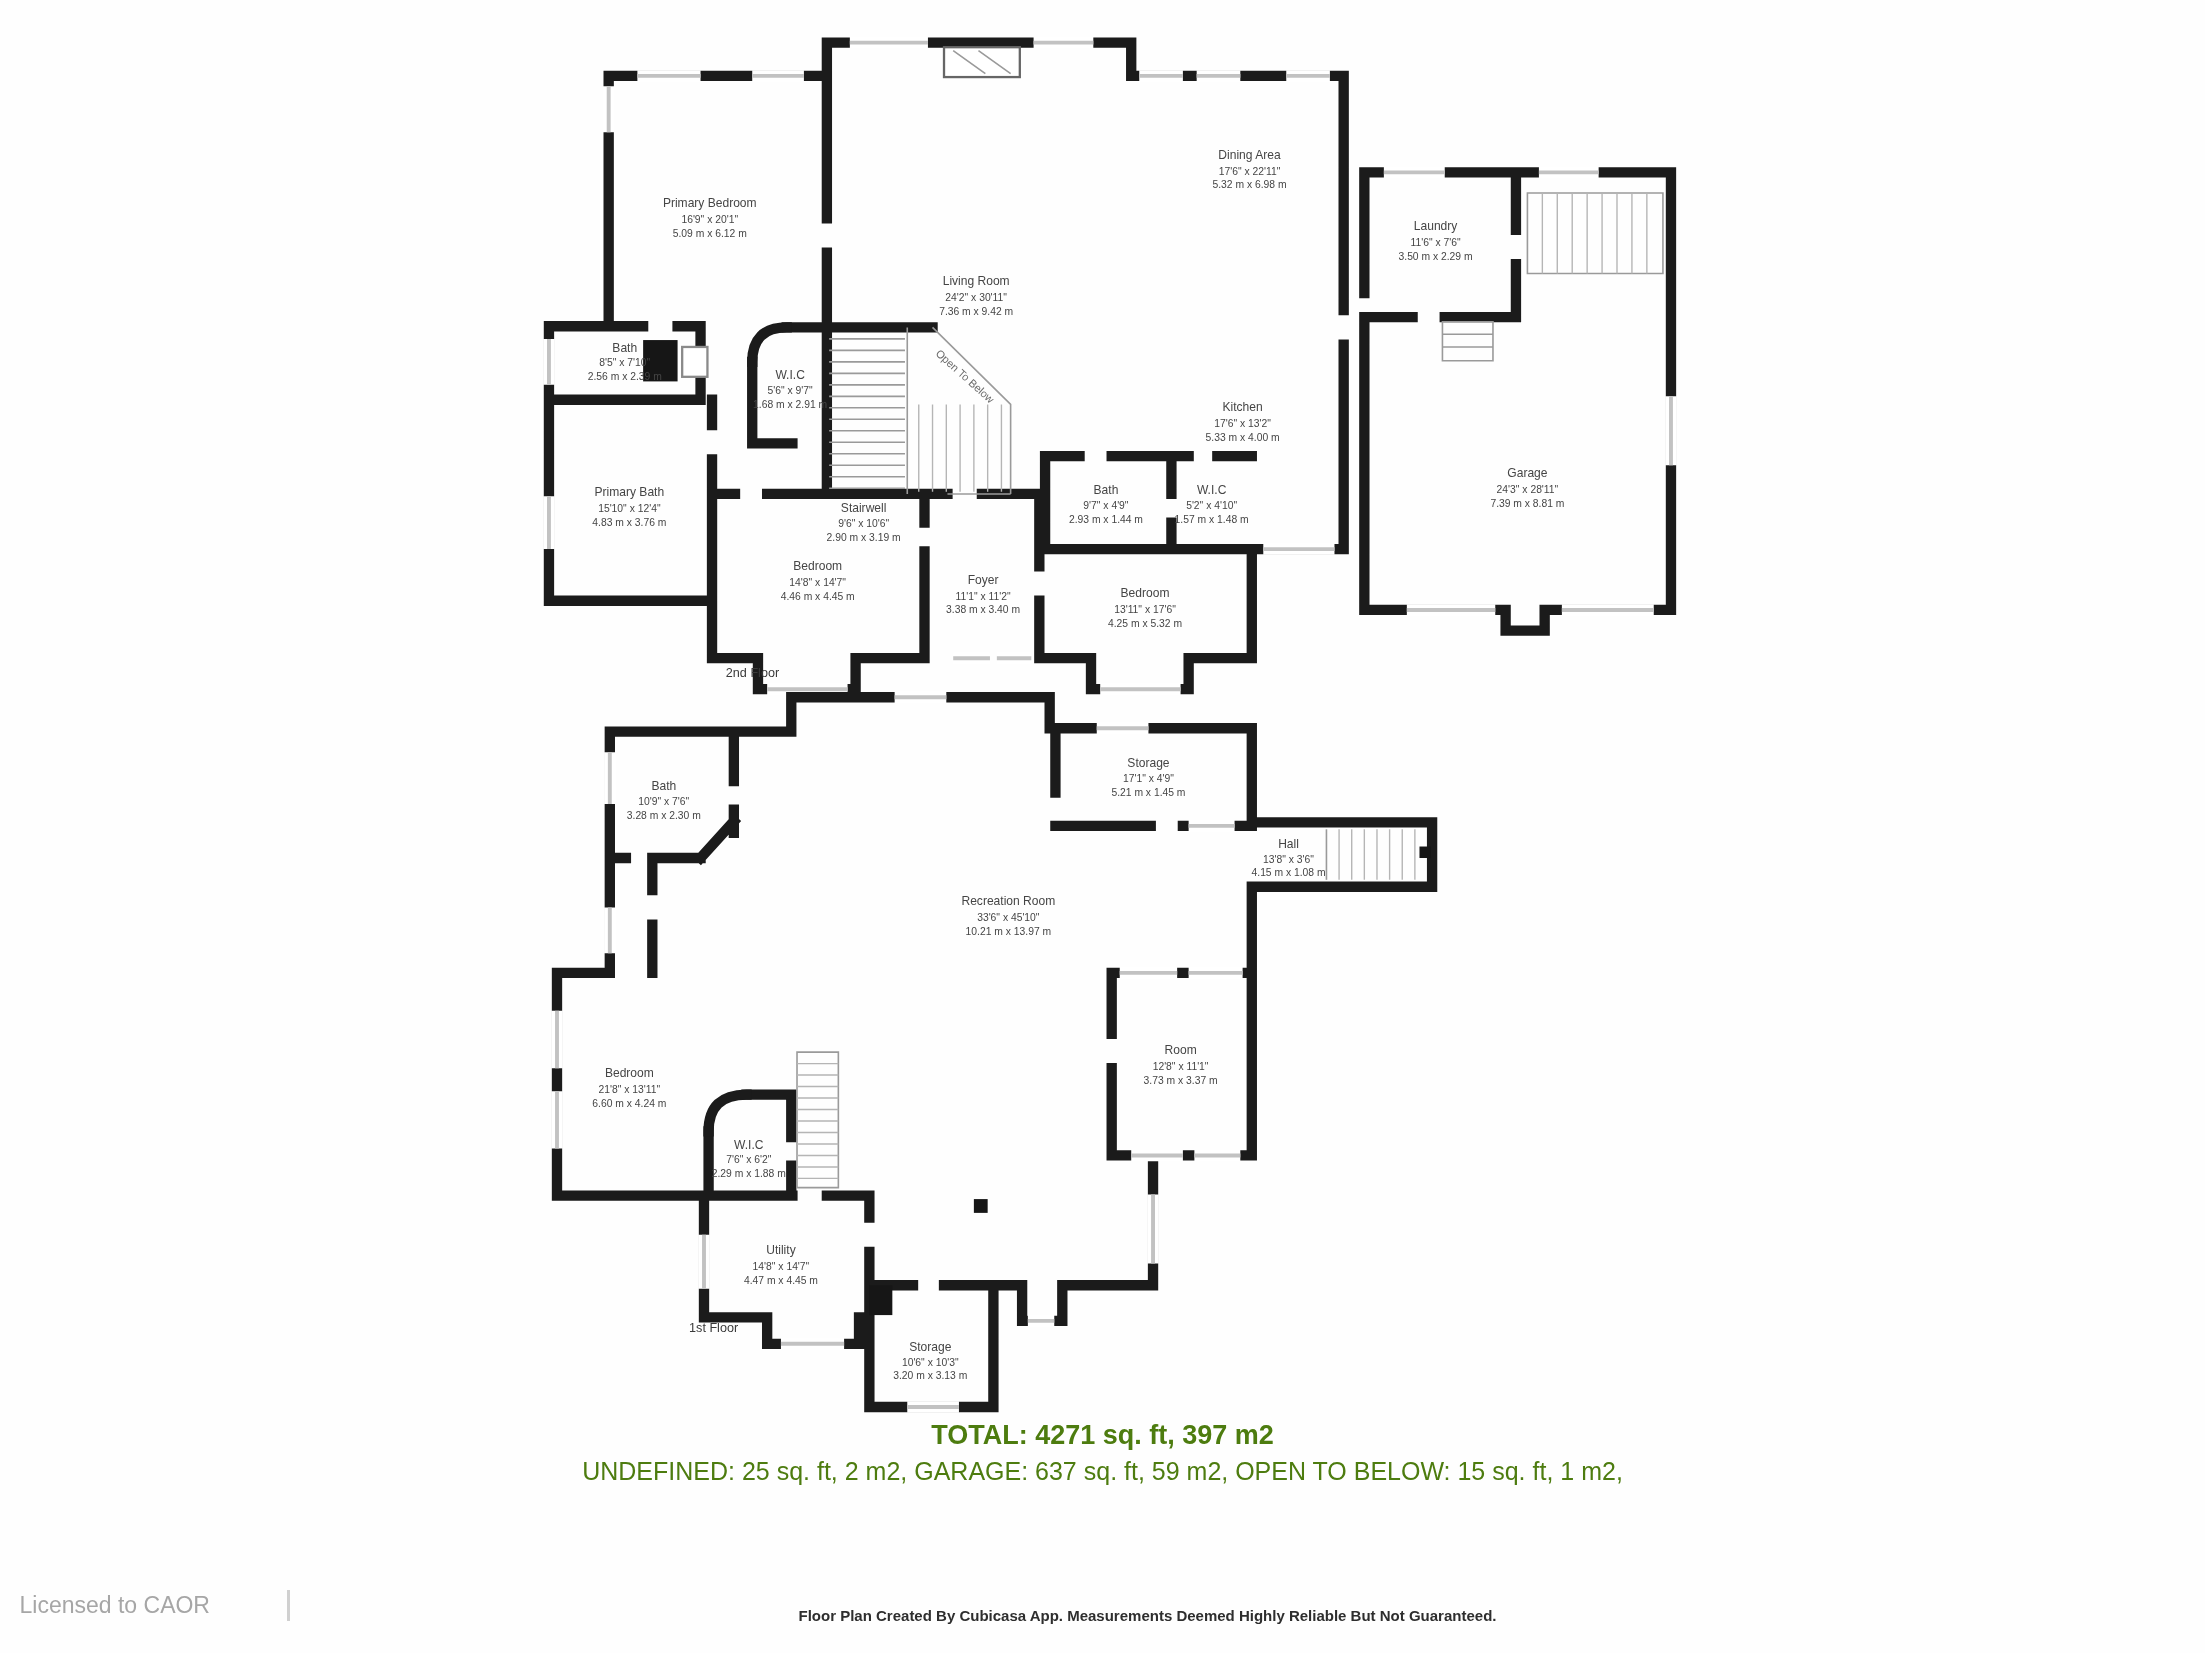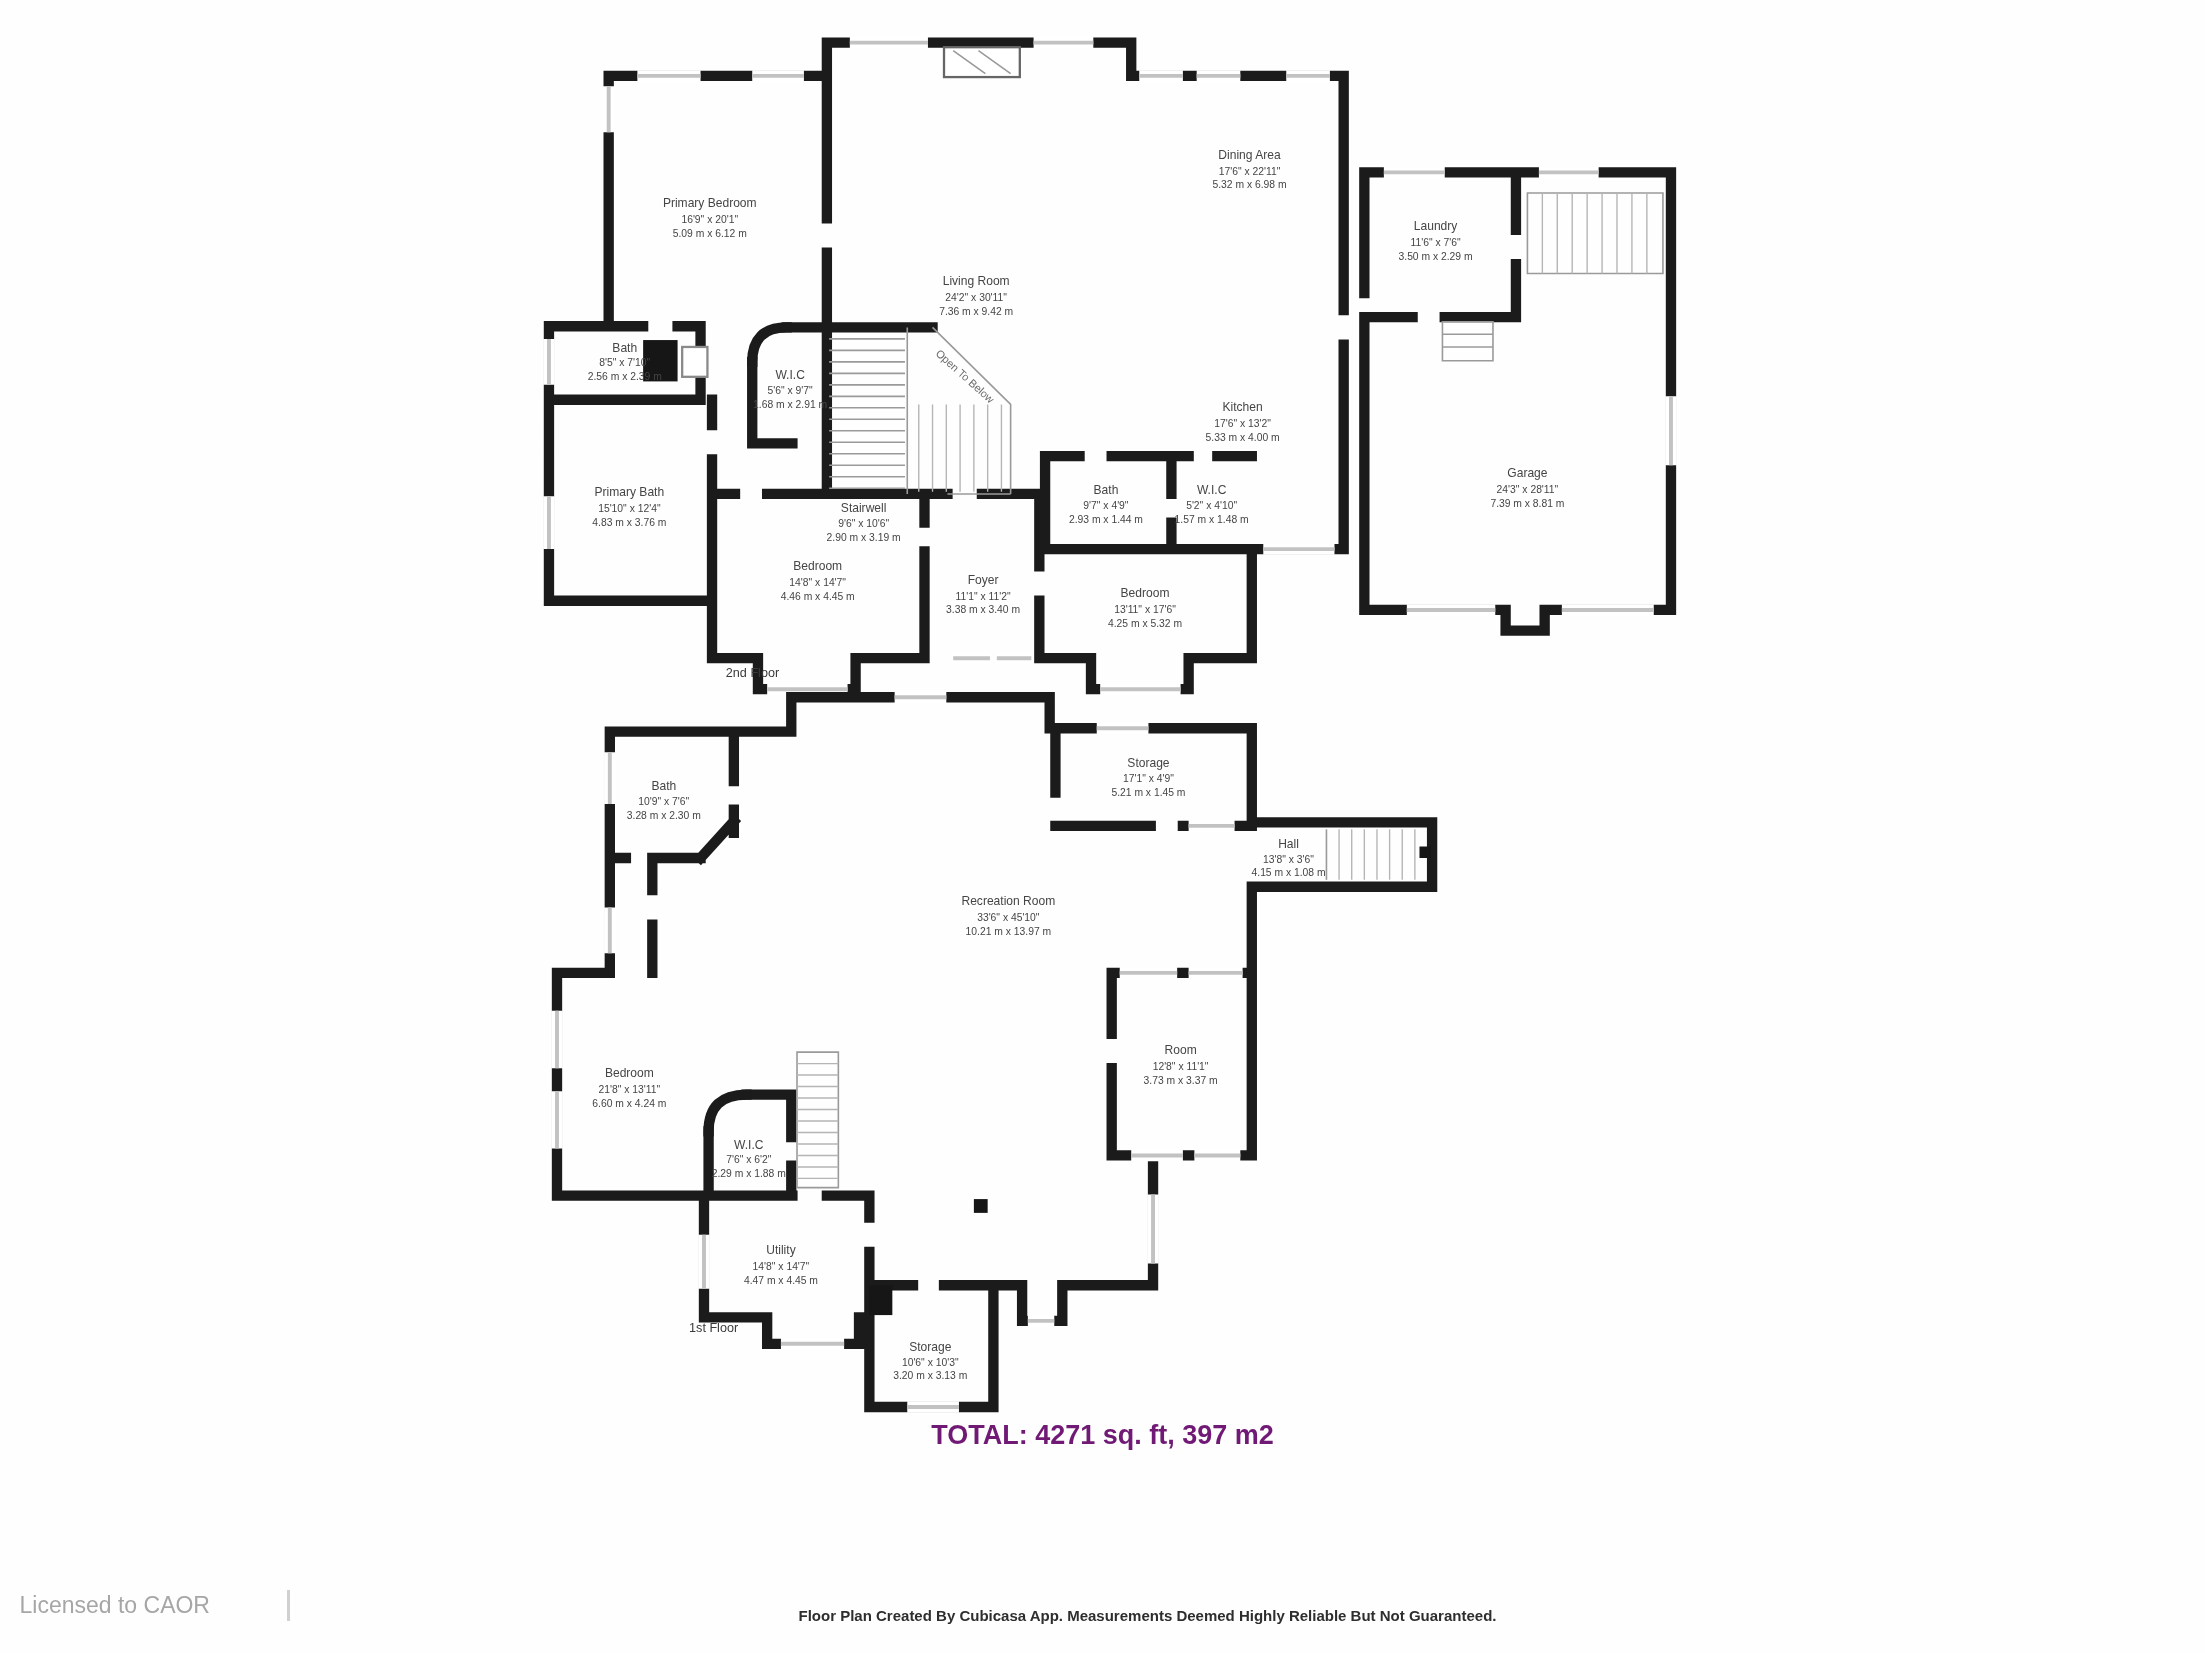--- a/index.html
+++ b/index.html
@@ -9,21 +9,21 @@
   .wall{stroke:#1b1b1b;stroke-width:9;fill:none;stroke-linecap:square;}
   .win-w{stroke:#ffffff;stroke-width:10;fill:none;stroke-linecap:butt;}
   .win-g{stroke:#c2c2c2;stroke-width:3.4;fill:none;stroke-linecap:butt;}
   .thin{stroke:#9a9a9a;stroke-width:1.4;fill:none;}
   .thin2{stroke:#b5b5b5;stroke-width:1.2;fill:none;}
   .rl text{text-anchor:middle;fill:#454545;}
   .rn{font-size:10.5px;}
   .rd{font-size:9px;fill:#5a5a5a;}
   .floor-label{font-size:11px;fill:#3a3a3a;}
   .otb{font-size:9.5px;fill:#6a6a6a;text-anchor:middle;}
-  .summary{position:absolute;left:0;width:2205px;text-align:center;color:#701a75;}
+  .summary{position:absolute;left:0;width:2205px;text-align:center;color:#4d7c0f;}
   #total-line{top:1420px;font-size:27px;font-weight:700;}
   #sub-lines{top:1455px;font-size:25px;line-height:33px;font-weight:400;}
   #footer-line{top:1607px;font-size:15px;font-weight:600;color:#2e2e2e;padding-left:45px;}
   #watermark{position:absolute;left:19.5px;top:1592px;font-size:23px;color:#a6a6a6;}
   #watermark-bar{position:absolute;left:287px;top:1590px;width:2.9px;height:31px;background:#d0d0d0;}
 </style>
 </head>
 <body>
 
 <div id="page">
@@ -291,19 +291,20 @@
         <text class="rn" y="0">Storage</text>
         <text class="rd" y="13">10'6" x 10'3"</text>
         <text class="rd" y="25">3.20 m x 3.13 m</text>
       </g>
       <text class="floor-label" x="600" y="1160">1st Floor</text>
     </g>
   </svg>
 
   <div class="summary" id="total-line">TOTAL: 4271 sq. ft, 397 m2</div>
   <div class="summary" id="sub-lines">
+    <div>UNDEFINED: 25 sq. ft, 2 m2, GARAGE: 637 sq. ft, 59 m2, OPEN TO BELOW: 15 sq. ft, 1 m2,</div>
   </div>
   <div class="summary" id="footer-line">Floor Plan Created By Cubicasa App. Measurements Deemed Highly Reliable But Not Guaranteed.</div>
 
   <div id="watermark">Licensed to CAOR</div>
   <div id="watermark-bar"></div>
 </div>
 
 
 </body></html>

